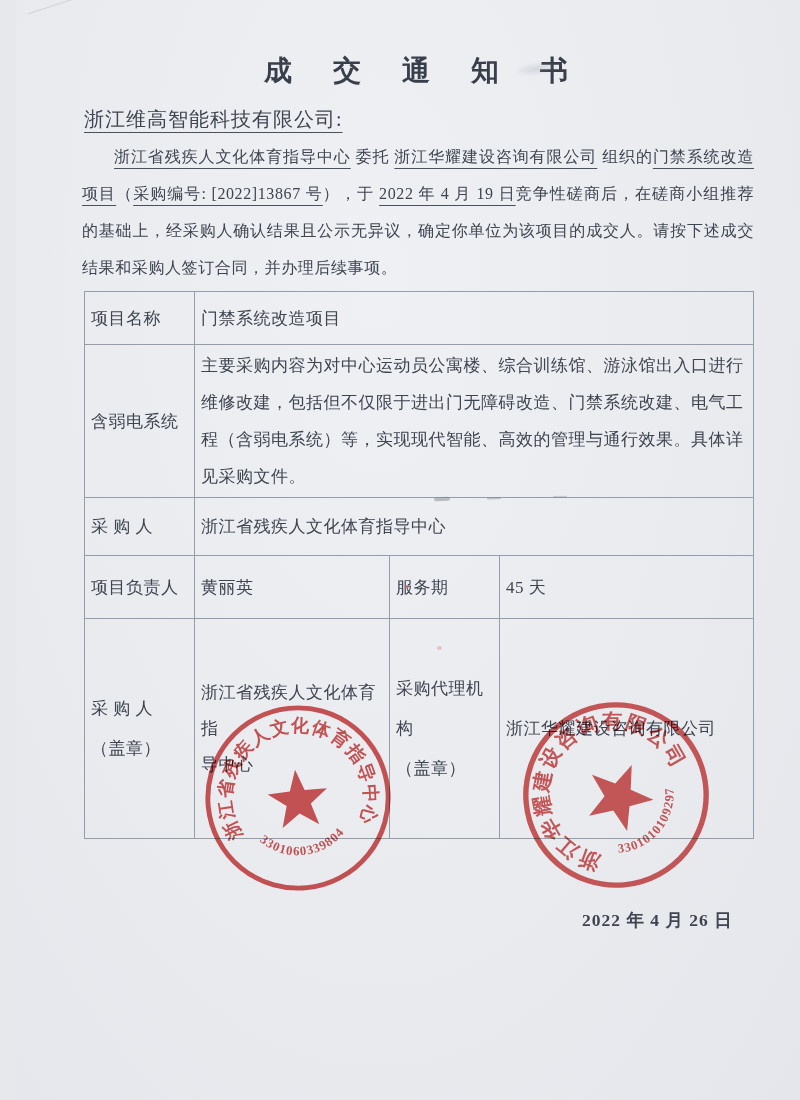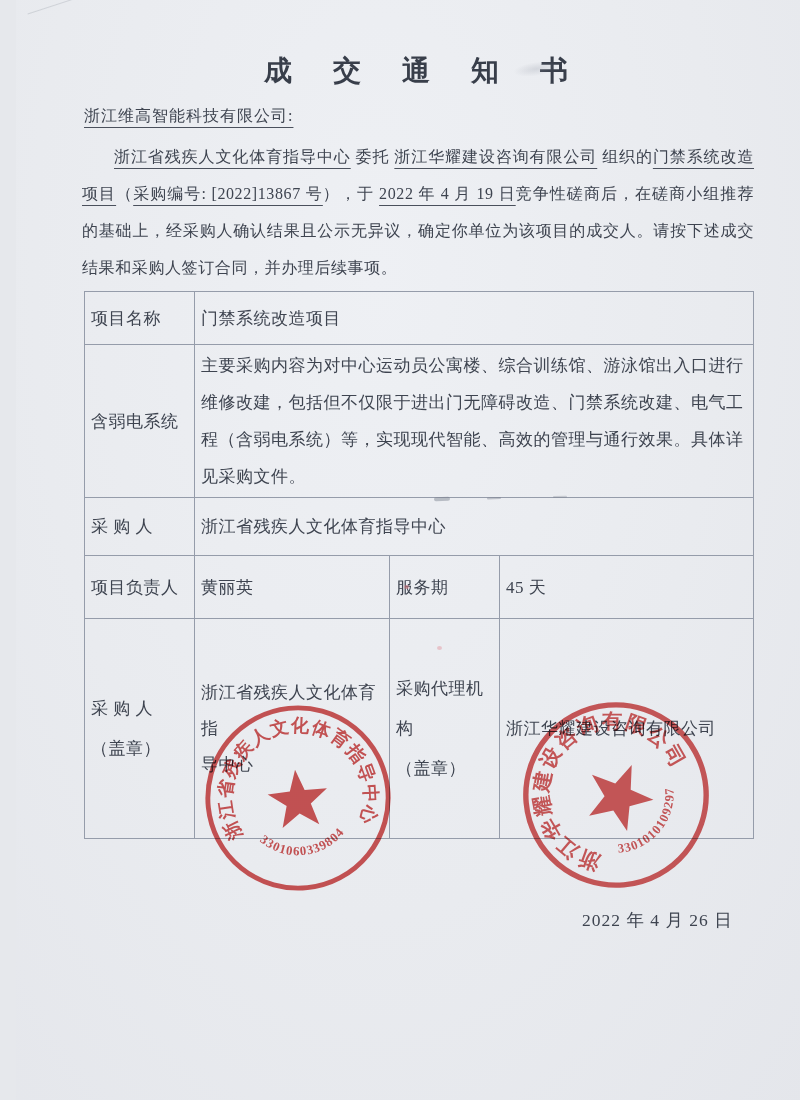--- a/index.html
+++ b/index.html
@@ -23,21 +23,21 @@
     position:absolute;left:0;top:52px;width:100%;
     text-align:center;font-size:28px;font-weight:600;
     letter-spacing:17px;text-indent:17px;color:#383e4a;
   }
   .title-smudge{
     position:absolute;left:497px;top:62px;width:46px;height:14px;
     background:radial-gradient(ellipse, rgba(150,155,168,.28), rgba(150,155,168,0) 70%);
     transform:rotate(-8deg);
   }
   .addressee{
-    position:absolute;left:68px;top:106px;font-size:16px;letter-spacing:1px;
+    position:absolute;left:68px;top:106px;font-size:20px;letter-spacing:1px;
   }
   .addressee .u-line{
     text-decoration:underline;text-underline-offset:6px;
     text-decoration-color:#4a505c;text-decoration-thickness:1px;
     padding-right:14px;
   }
   .notice-paragraph{
     position:absolute;left:66px;top:138px;width:672px;
     font-size:16px;line-height:37px;text-align:justify;
     text-indent:2em;letter-spacing:.6px;
@@ -73,21 +73,21 @@
     position:absolute;left:418px;top:497px;width:16px;height:4px;
     background:rgba(120,126,140,.45);border-radius:2px;
     box-shadow:52px 1px 0 -1px rgba(120,126,140,.4), 118px 2px 0 -1px rgba(120,126,140,.3);
     transform:rotate(-2deg);
   }
   .pink-dot{
     position:absolute;width:5px;height:4px;border-radius:50%;
     background:rgba(225,120,130,.5);
   }
   .doc-date{
-    position:absolute;left:566px;top:908px;font-size:17.5px;letter-spacing:1px;
+    position:absolute;left:566px;top:908px;font-size:17.5px;letter-spacing:1px;font-weight:bold;
   }
   .stamp{
     position:absolute;width:196px;height:196px;
     mix-blend-mode:multiply;opacity:.9;pointer-events:none;
   }
   .stamp-purchaser{left:184px;top:700px;transform:rotate(-6deg);}
   .stamp-agency{left:502px;top:697px;transform:rotate(-50deg);}
   .stamp svg{width:100%;height:100%;overflow:visible;}
   .stamp text{font-family:"Liberation Serif","DejaVu Serif",serif;font-weight:700;}
 </style>

